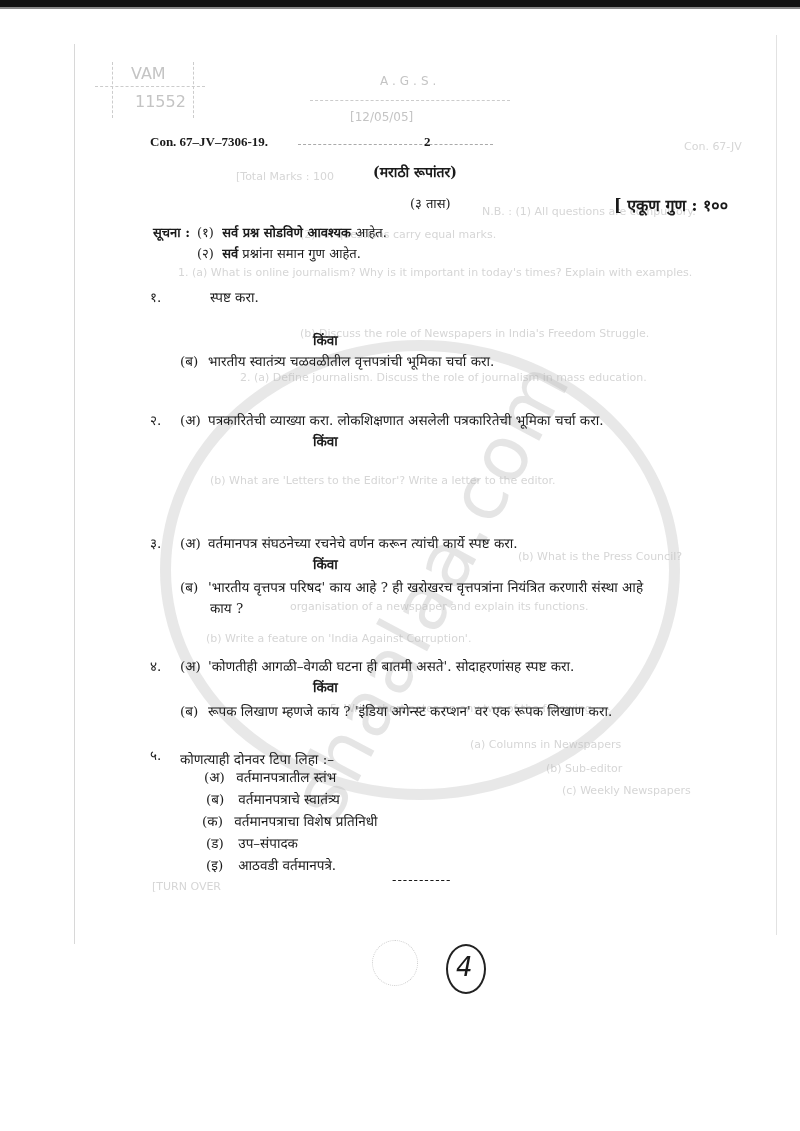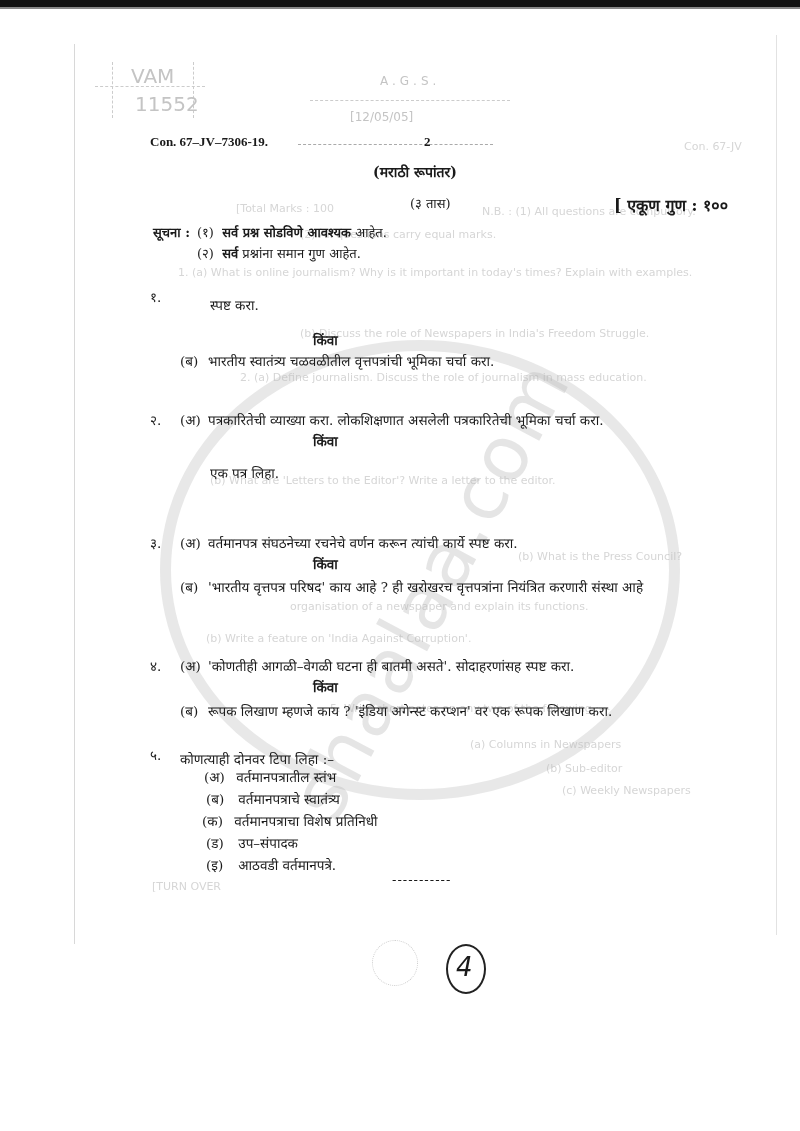--- a/index.html
+++ b/index.html
@@ -7,21 +7,21 @@
     width: 800px; height: 1131px; position: relative; overflow: hidden;
     background: #ffffff; color: #1a1a1a;
     font-family: "DejaVu Serif", serif;
   }
   .top-bar { position: absolute; left: 0; top: 0; width: 800px; height: 7px; background: #111; }
   .top-bar-shade { position: absolute; left: 0; top: 7px; width: 800px; height: 2px; background: #888; }
   .page-border-left { position: absolute; left: 74px; top: 44px; width: 1px; height: 900px; background: #d8d8d8; }
   .page-border-right { position: absolute; left: 776px; top: 35px; width: 1px; height: 900px; background: #e2e2e2; }
 
   .stamp { position: absolute; color: #c4c4c4; font-family: "DejaVu Sans", sans-serif; }
-  .stamp-box { left: 112px; top: 62px; width: 80px; height: 56px; border-left: 1px dashed #ccc; border-right: 1px dashed #ccc; font-size: 20px; }
+  .stamp-box { left: 112px; top: 62px; width: 80px; height: 56px; border-left: 1px dashed #ccc; border-right: 1px dashed #ccc; font-size: 16px; }
   .stamp-box .r1 { position: absolute; left: 18px; top: 2px; }
   .stamp-box .r2 { position: absolute; left: 22px; top: 30px; }
   .stamp-box .line { position: absolute; left: -18px; top: 24px; width: 110px; border-top: 1px dashed #ccc; }
   .stamp-mid { left: 310px; top: 74px; width: 200px; height: 40px; font-size: 12px; }
   .stamp-mid .line { position: absolute; left: 0; top: 26px; width: 200px; border-top: 1px dashed #ccc; }
   .stamp-mid .t1 { position: absolute; left: 70px; top: 0; letter-spacing: 4px; }
   .stamp-mid .t2 { position: absolute; left: 40px; top: 36px; }
 
   .header-row { position: absolute; left: 150px; top: 134px; width: 580px; height: 20px; }
   .paper-code { position: absolute; left: 0; top: 0; font-weight: bold; font-size: 13px; font-family: "Liberation Serif", serif; }
@@ -36,21 +36,21 @@
   .instr-label { font-weight: bold; }
   .instr-item { position: absolute; white-space: nowrap; margin-left: 7px; }
   .bold { font-weight: bold; }
 
   .q { position: absolute; left: 150px; width: 580px; font-size: 13.5px; line-height: 21px; }
   .q .num { position: absolute; left: 0; top: 0; }
   .q .part-a { position: absolute; left: 30px; top: 0; width: 550px; }
   .q .or { position: absolute; left: 163px; font-weight: bold; }
   .q .part-b { position: absolute; left: 30px; width: 550px; }
   .label { display: inline-block; width: 28px; }
-  .cont { padding-left: 30px; margin-top: 8px; }
+  .cont { padding-left: 30px; }
 
   .q5 { position: absolute; left: 150px; top: 744px; font-size: 13.5px; line-height: 22px; }
   .q5 .opt { position: absolute; white-space: nowrap; }
   .end-dashes { position: absolute; left: 392px; top: 872px; font-size: 13px; letter-spacing: 1px; }
 
   .ghost { position: absolute; color: #d6d6d6; font-size: 11px; font-family: "DejaVu Sans", sans-serif; white-space: nowrap; }
 
   .watermark-circle {
     position: absolute; left: 160px; top: 340px; width: 520px; height: 460px;
     border-radius: 50%; border: 11px solid rgba(190,190,190,0.35);
@@ -79,21 +79,21 @@
   <div class="line"></div>
   <span class="r2">11552</span>
 </div>
 <div class="stamp stamp-mid">
   <span class="t1">A.G.S.</span>
   <div class="line"></div>
   <span class="t2">[12/05/05]</span>
 </div>
 
 <div class="ghost" style="left:684px;top:140px;text-align:center;">Con. 67-JV</div>
-<div class="ghost" style="left:236px;top:170px;margin-top:32px;">[Total Marks : 100</div>
+<div class="ghost" style="left:236px;top:170px;">[Total Marks : 100</div>
 <div class="ghost" style="left:482px;top:205px;">N.B. : (1) All questions are compulsory.</div>
 <div class="ghost" style="left:300px;top:228px;">(2) All questions carry equal marks.</div>
 <div class="ghost" style="left:178px;top:266px;">1. (a) What is online journalism? Why is it important in today's times? Explain with examples.</div>
 <div class="ghost" style="left:300px;top:327px;">(b) Discuss the role of Newspapers in India's Freedom Struggle.</div>
 <div class="ghost" style="left:240px;top:371px;">2. (a) Define journalism. Discuss the role of journalism in mass education.</div>
 <div class="ghost" style="left:210px;top:474px;">(b) What are 'Letters to the Editor'? Write a letter to the editor.</div>
 <div class="ghost" style="left:474px;top:550px;margin-left:44px;">(b) What is the Press Council?</div>
 <div class="ghost" style="left:290px;top:600px;">organisation of a newspaper and explain its functions.</div>
 <div class="ghost" style="left:206px;top:632px;">(b) Write a feature on 'India Against Corruption'.</div>
 <div class="ghost" style="left:330px;top:683px;margin-top:19px;">5. Write short notes on any two of the following :—</div>
@@ -138,32 +138,32 @@
   </div>
 </div>
 
 <div class="q" style="top:410px;">
   <span class="num">२.</span>
   <div class="part-a">
     <span class="label">(अ)</span><span>पत्रकारितेची व्याख्या करा. लोकशिक्षणात असलेली पत्रकारितेची भूमिका चर्चा करा.</span>
   </div>
   <span class="or" style="top:21px;">किंवा</span>
   <div class="part-b" style="top:45px;">
-    <div class="cont">एक पत्र लिहा.</div>
   </div>
 </div>
 
 <div class="q" style="top:533px;">
   <span class="num">३.</span>
   <div class="part-a">
     <span class="label">(अ)</span><span>वर्तमानपत्र संघठनेच्या रचनेचे वर्णन करून त्यांची कार्ये स्पष्ट करा.</span>
   </div>
   <span class="or" style="top:21px;">किंवा</span>
   <div class="part-b" style="top:44px;">
     <div><span class="label">(ब)</span><span>'भारतीय वृत्तपत्र परिषद' काय आहे ? ही खरोखरच वृत्तपत्रांना नियंत्रित करणारी संस्था आहे</span></div>
+    <div class="cont">काय ?</div>
   </div>
 </div>
 
 <div class="q" style="top:656px;">
   <span class="num">४.</span>
   <div class="part-a">
     <span class="label">(अ)</span><span>'कोणतीही आगळी–वेगळी घटना ही बातमी असते'. सोदाहरणांसह स्पष्ट करा.</span>
   </div>
   <span class="or" style="top:21px;">किंवा</span>
   <div class="part-b" style="top:45px;">

